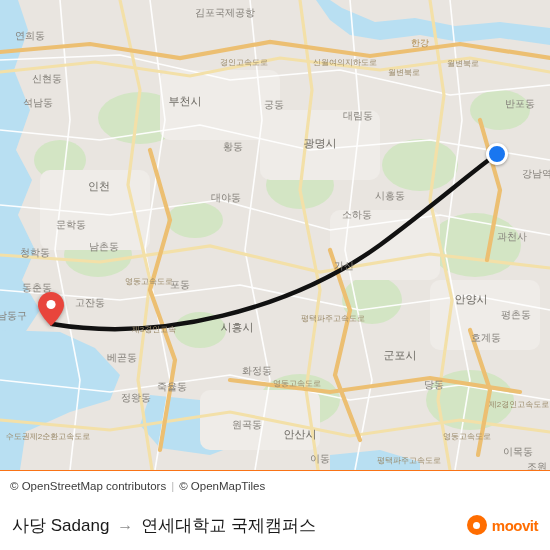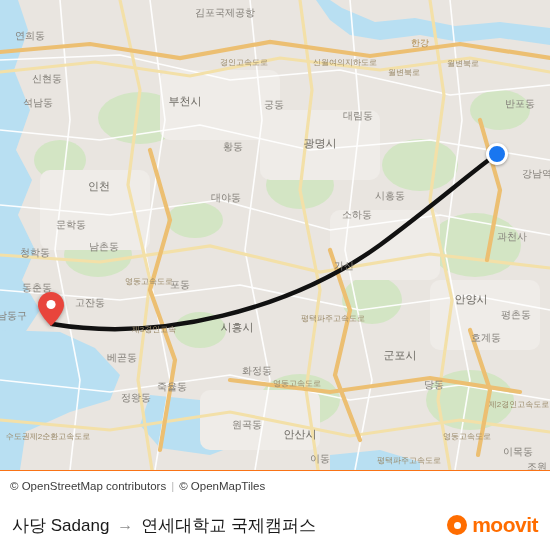--- a/index.html
+++ b/index.html
@@ -63,21 +63,21 @@
   .moovit-dot {
     width:20px; height:20px; border-radius:50%;
     background:#ff6d00; position:relative;
     display:inline-block;
   }
   .moovit-dot::after {
     content:""; position:absolute; left:6.5px; top:6.5px;
     width:7px; height:7px; border-radius:50%; background:#ffffff;
   }
   .moovit-word {
-    font-size:21px; font-weight:bold; color:#ff6d00; letter-spacing:-0.5px;
+    font-size:15px; font-weight:bold; color:#ff6d00; letter-spacing:-0.5px;
   }
 
   
   .cta {
     position:absolute; left:50%; top:245px; transform:translate(-50%,-50%);
     background:#1976f0;
     color:#ffffff;
     font-size:21px;
     padding:16px 34px;
     border:none;

